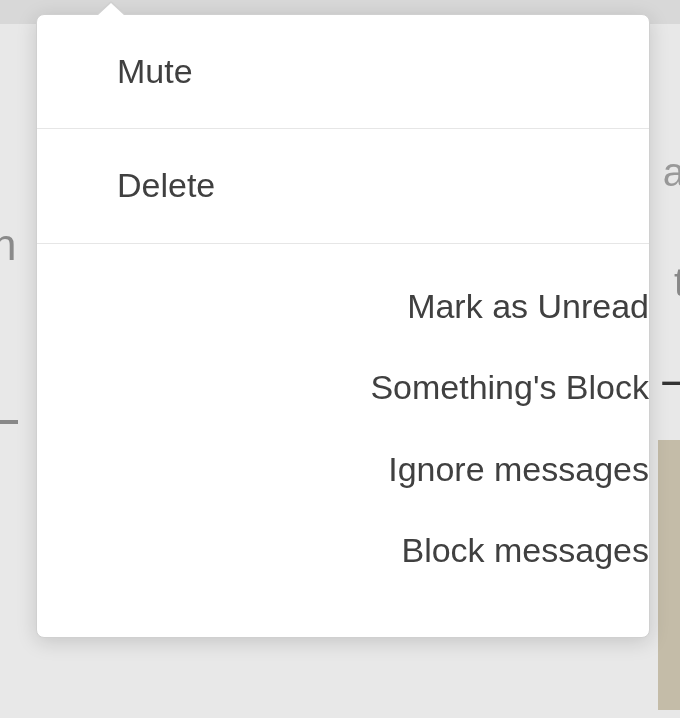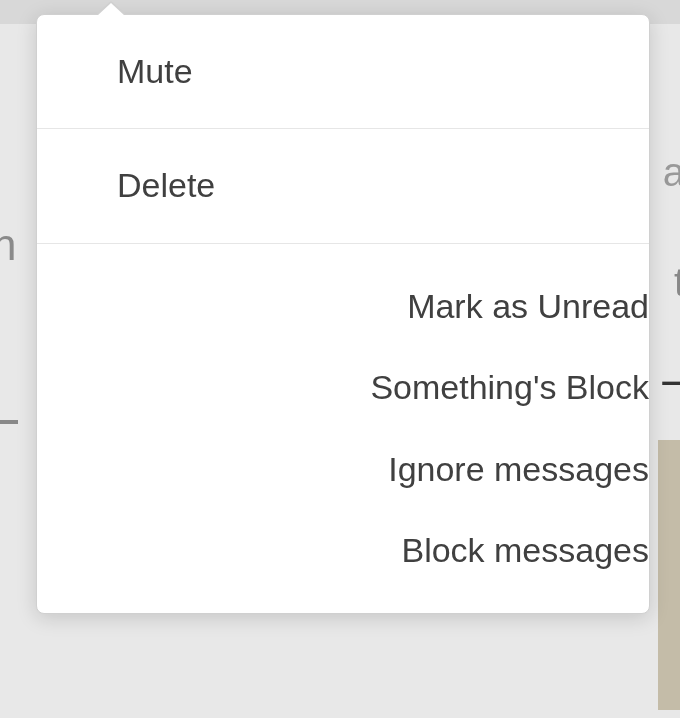--- a/index.html
+++ b/index.html
@@ -118,21 +118,21 @@
       line-height: 1.1;
     }
     .menu-section-multi .menu-item {
       padding: 22px 0 22px 80px;
       text-align: right;
     }
     .menu-section-multi .menu-item:first-child {
       padding-top: 44px;
     }
     .menu-section-multi .menu-item:last-child {
-      padding-bottom: 44px;
+      padding-bottom: 68px;
     }
   </style>
 </head>
 <body>
 
 <div class="background-strip-top"></div>
 <div class="background-char-left">n</div>
 <div class="background-char-left2"></div>
 <div class="background-char-right-top2">a</div>
 <div class="background-char-right-top3">t</div>

